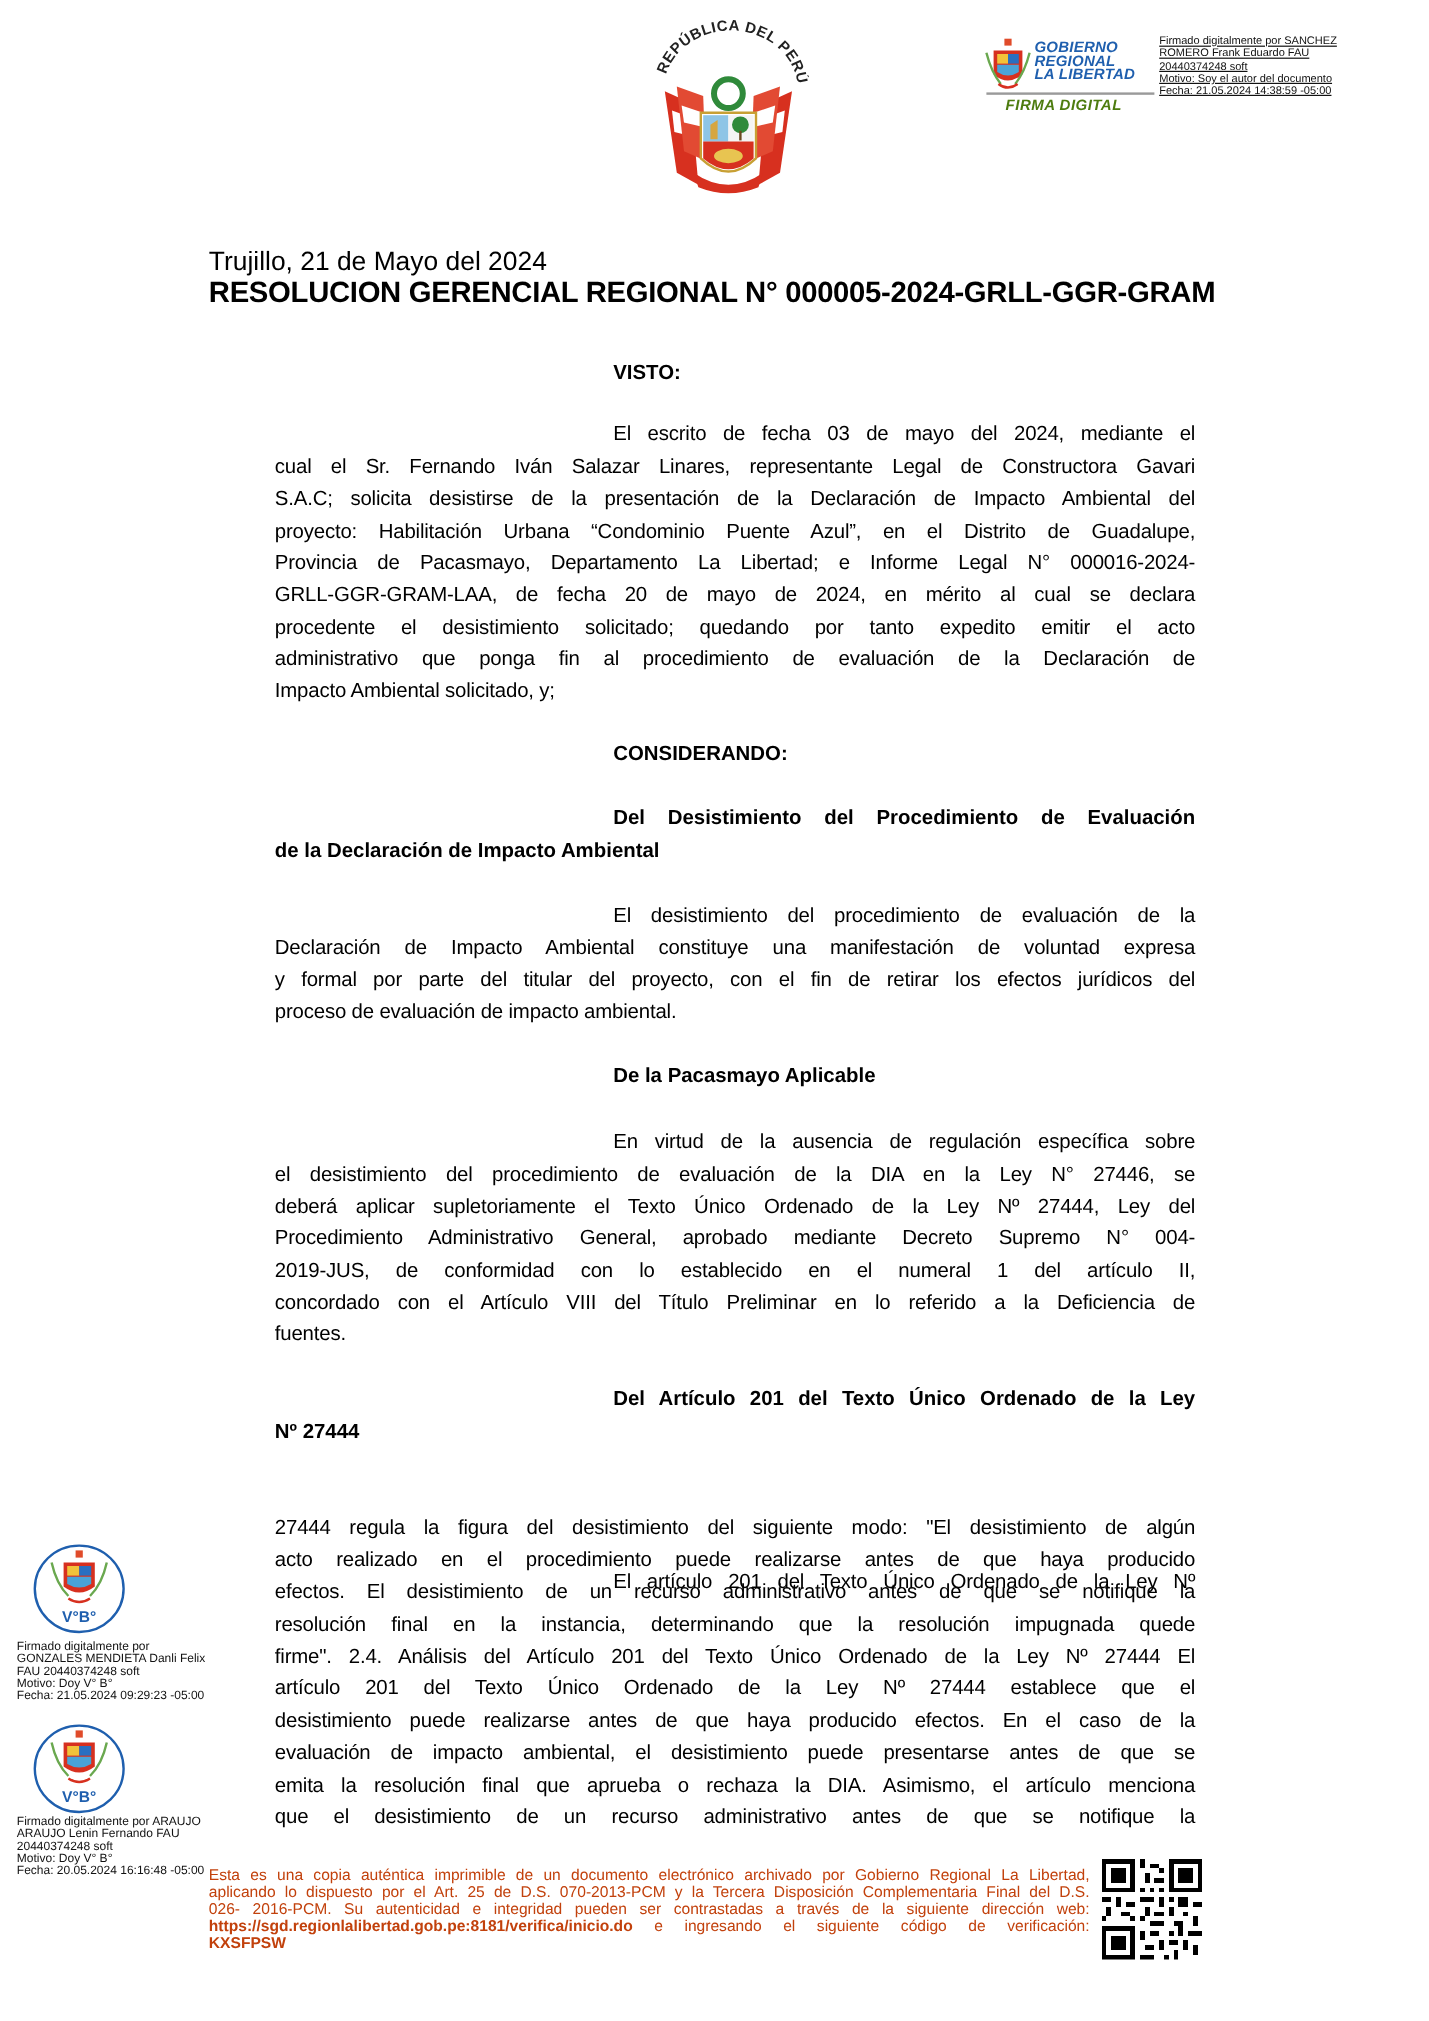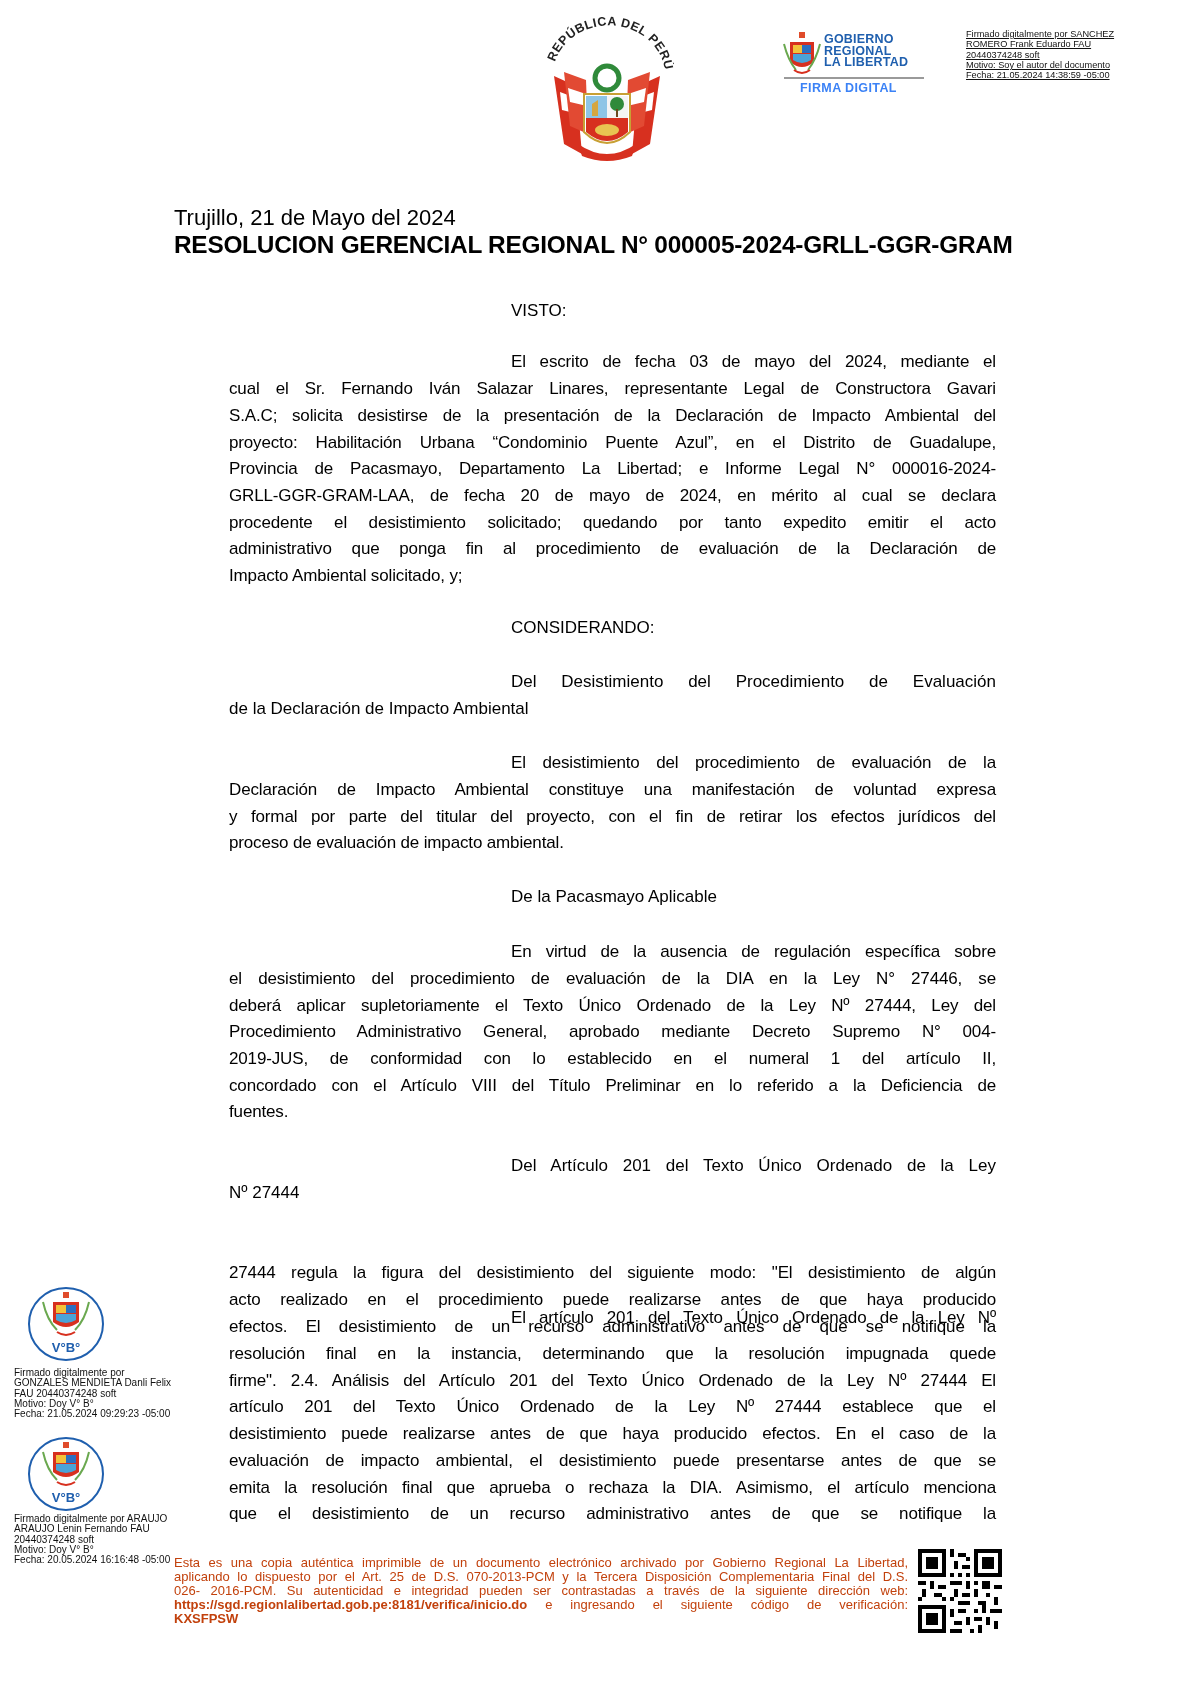--- a/index.html
+++ b/index.html
@@ -3,34 +3,34 @@
 <meta charset="utf-8">
 <style>
   html, body { margin:0; padding:0; background:#ffffff; }
   body { width:1191px; height:1684px; position:relative; overflow:hidden; font-family:"Liberation Sans", sans-serif; color:#000; }
   .abs { position:absolute; }
 
   
   #crest { left:540px; top:14px; width:134px; height:150px; }
 
   
-  #grll-logo { left:780px; top:30px; width:146px; height:68px; }
+  #grll-logo { left:818px; top:30px; width:146px; height:68px;font-style:italic; }
   .grll-text { position:absolute; left:44px; top:4px; font-family:"Liberation Sans", sans-serif; font-weight:bold; color:#1f5fae; font-size:12.5px; line-height:11.5px; letter-spacing:0.2px; }
   .grll-rule { position:absolute; left:4px; top:47px; width:140px; height:2px; background:#9a9a9a; }
-  .grll-firma { position:absolute; left:20px; top:51px; font-weight:bold; color:#3b82f6; font-size:12.5px; letter-spacing:0.4px; }
+  .grll-firma { position:absolute; left:20px; top:51px; font-weight:bold; color:#4d7c0f; font-size:12.5px; letter-spacing:0.4px; }
   #sig-top { left:966px; top:29px; font-size:9.2px; line-height:10.3px; color:#111; white-space:pre;text-decoration:underline; }
 
   #date-line { left:174px; top:205px; font-size:22px; }
   #title { left:174px; top:231px; font-size:24.4px; font-weight:bold; letter-spacing:-0.25px; white-space:nowrap; }
 
   
   .line { position:absolute; left:229px; width:767px; font-size:17px; line-height:20px; text-align:justify; text-align-last:justify; white-space:nowrap; letter-spacing:-0.15px; }
   .line.indent { left:511px; width:485px; }
   .line.last { text-align-last:left; }
-  .head { position:absolute; font-size:17px; line-height:20px; font-weight:normal; white-space:nowrap; }
+  .head { position:absolute; font-size:17px; line-height:20px; font-weight:bold; white-space:nowrap; }
   .head.just { text-align:justify; text-align-last:justify; }
 
   
   .vobo { position:absolute; left:27px; width:78px; height:76px; }
   .sig-left { position:absolute; left:14px; font-size:10px; line-height:10.3px; color:#111; white-space:pre; }
 
   
   .foot { position:absolute; left:174px; width:734px; font-size:13px; line-height:14px; text-align:justify; text-align-last:justify; white-space:nowrap; color:#c2410c; }
   .foot.last { text-align-last:left; }
   .foot b { font-weight:bold; }

